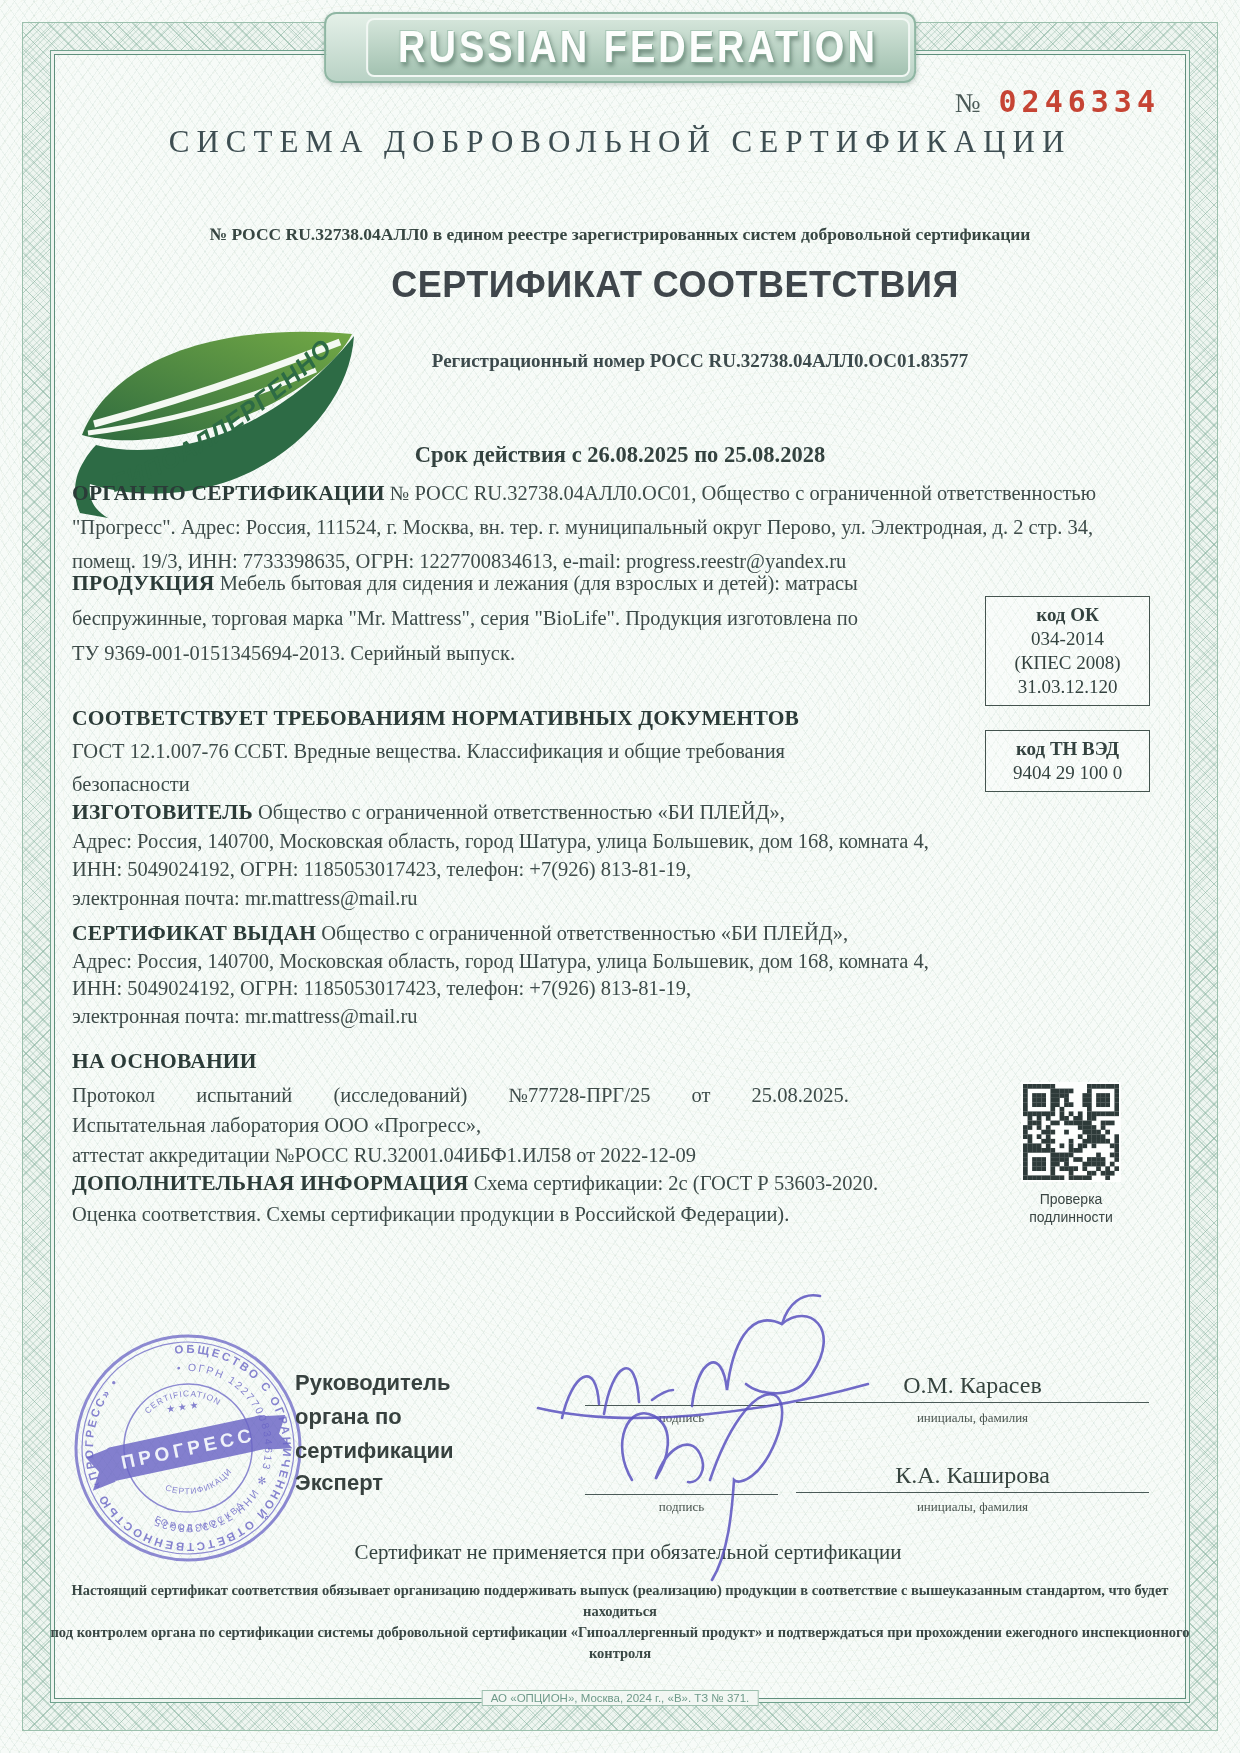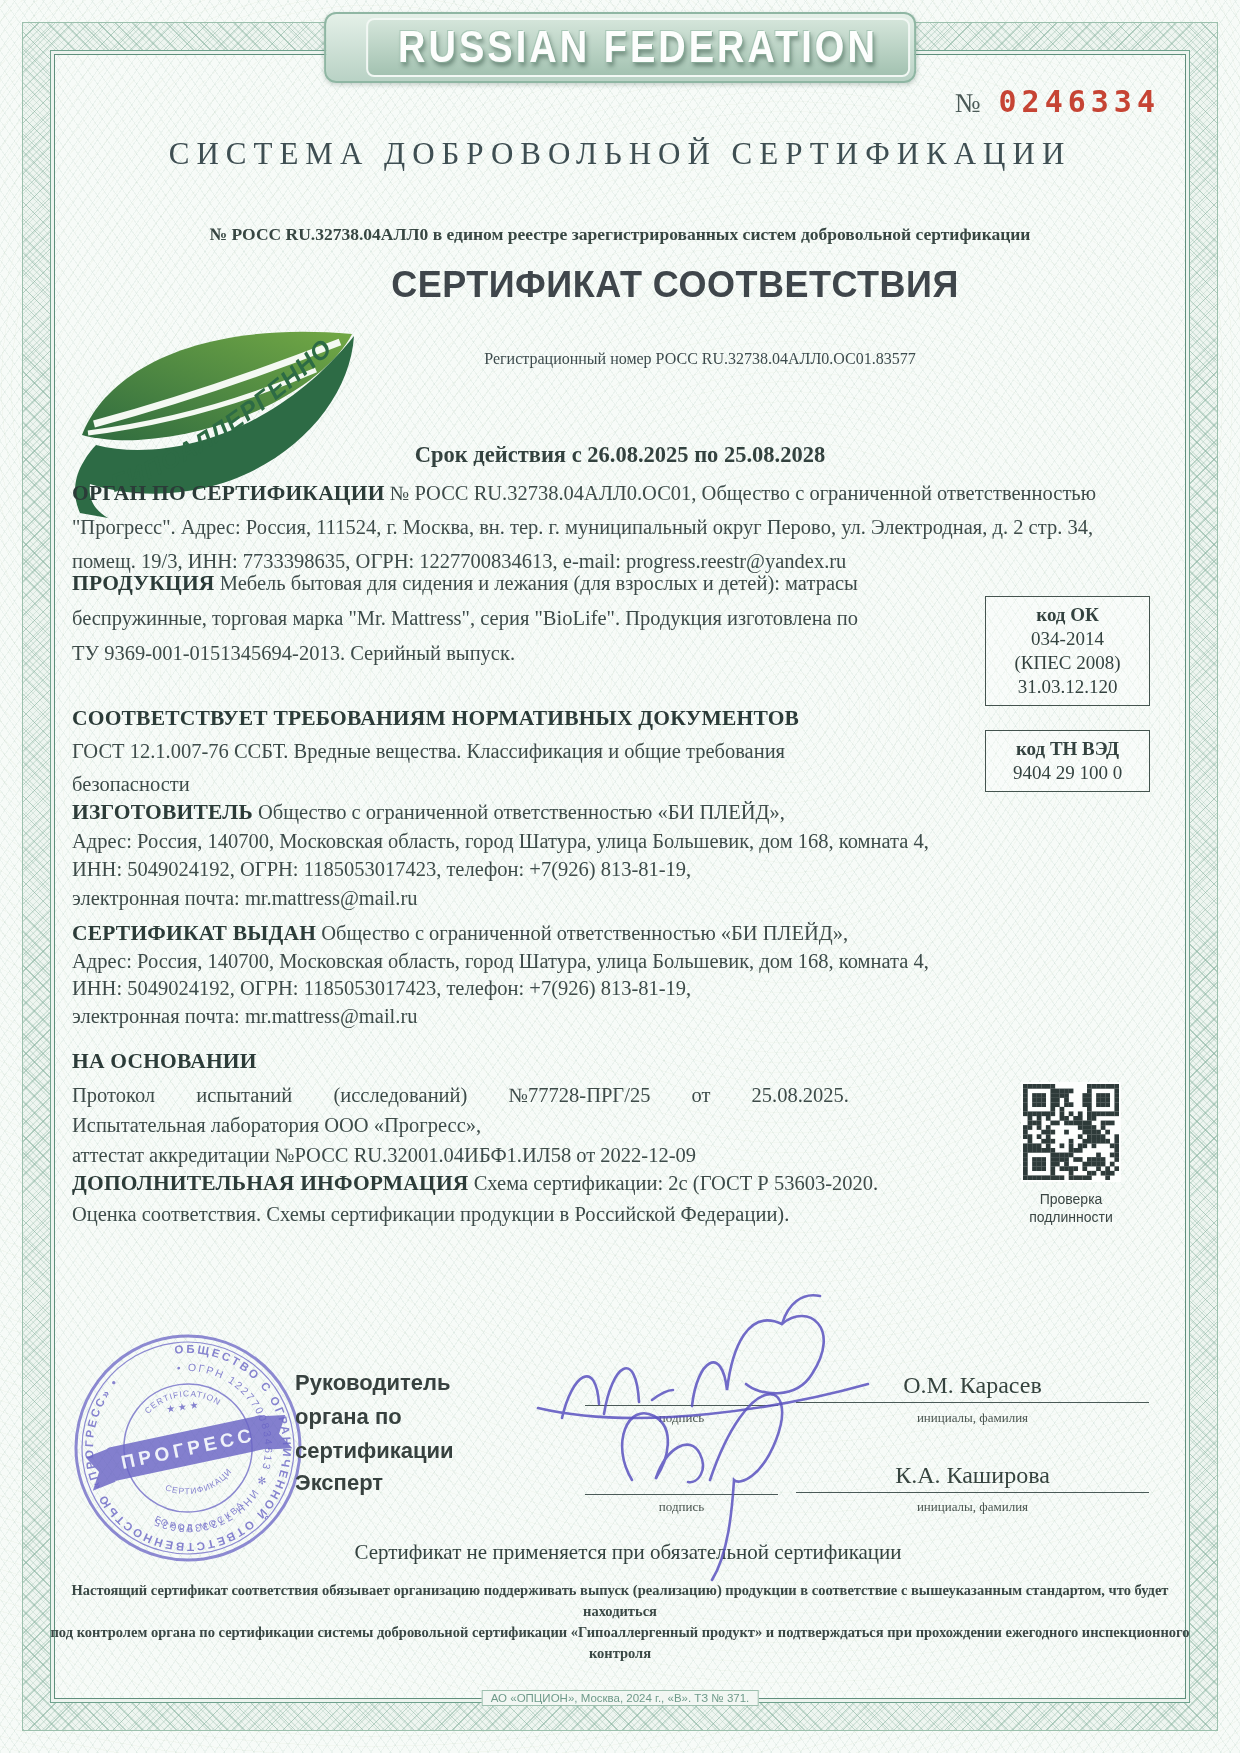--- a/index.html
+++ b/index.html
@@ -45,33 +45,33 @@
     font-size:38px;letter-spacing:3px;color:#fdfefd;transform:scaleY(1.18);
     text-shadow:1px 1px 0 #86a996,-1px -1px 0 #a9c7b7,2px 3px 4px rgba(40,70,55,.5);}
 
   
   .serial{position:absolute;top:84px;left:900px;width:260px;text-align:right;white-space:nowrap;}
   .serial .no{font-size:27px;color:#4b5a57;}
   .serial .digits{font-family:"DejaVu Sans Mono","Liberation Mono",monospace;font-weight:bold;
     font-size:30px;color:#c64434;letter-spacing:5px;margin-left:14px;}
 
   
-  .sys1{position:absolute;top:136px;left:0;width:100%;text-align:center;
+  .sys1{position:absolute;top:124px;left:0;width:100%;text-align:center;
     font-size:31px;letter-spacing:7px;color:#3e4e52;font-weight:500;}
   .sys2{position:absolute;top:184px;left:0;width:100%;text-align:center;
     font-size:27px;letter-spacing:6px;color:#3e4e52;font-weight:500;}
   .sys3{position:absolute;top:224px;left:0;width:100%;text-align:center;
     font-size:17.5px;font-weight:bold;color:#374642;font-family:Liberation Serif, serif;}
 
   
   .main-title{position:absolute;top:264px;left:240px;width:870px;text-align:center;
     font-family:"Liberation Sans",sans-serif;font-weight:bold;font-size:36px;
     color:#3f464b;letter-spacing:0.5px;}
   .reg-line{position:absolute;top:350px;left:280px;width:840px;text-align:center;
-    font-size:16px;font-weight:400;color:#3c4a4c;}
+    font-size:19px;font-weight:700;color:#3c4a4c;}
   .validity{position:absolute;top:442px;left:0;width:1240px;text-align:center;
     font-size:22.5px;font-weight:bold;color:#33423f;}
 
   .logo-wrap{position:absolute;left:68px;top:292px;}
 
   
   .sec{position:absolute;left:72px;font-size:20.5px;line-height:34px;color:#3d4b49;}
   .sec b{color:#2b3b38;font-size:21.5px;letter-spacing:0.2px;}
   .sec .hline{display:block;}
   .sec-org{top:476px;width:1045px;}

